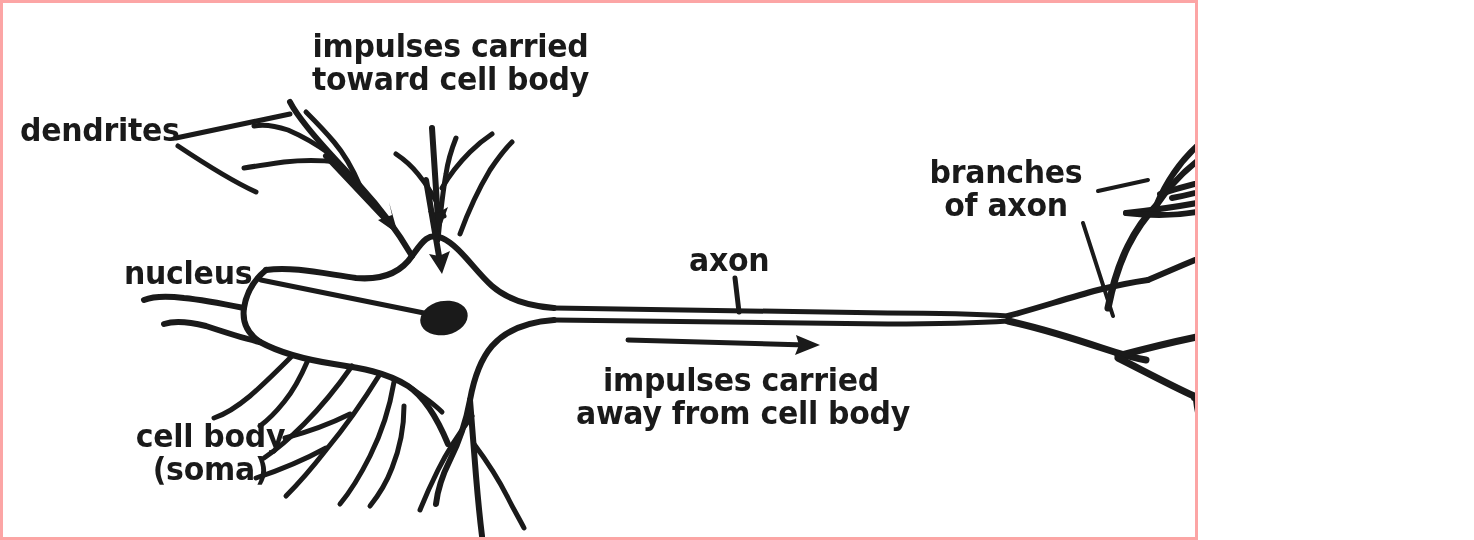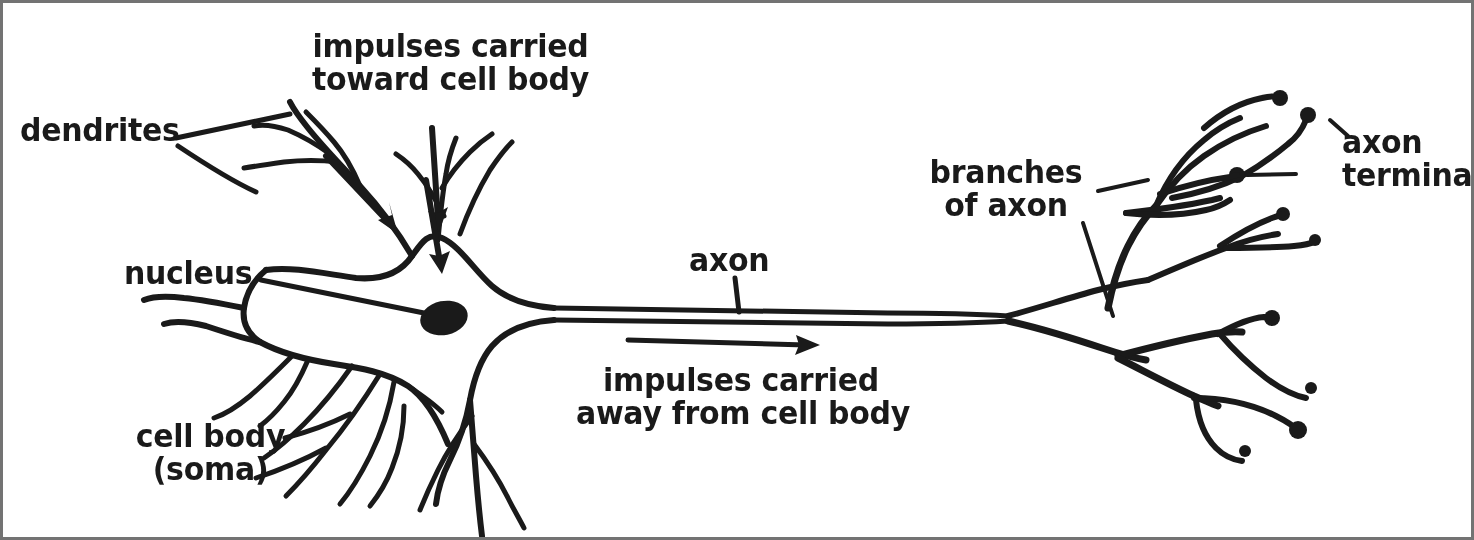--- a/index.html
+++ b/index.html
@@ -5,25 +5,25 @@
   html, body {
     margin: 0;
     padding: 0;
     background: #ffffff;
   }
   body {
     font-family: "DejaVu Sans", sans-serif;
   }
   #figure-frame {
     position: relative;
-    width: 1474px;
+    width: 1198px;
     height: 540px;
     background: #ffffff;
     box-sizing: border-box;
-    border: 3px solid #737373;
+    border: 3px solid #fca5a5;
     overflow: hidden;
   }
   #figure-inner {
     position: absolute;
     left: 4px;
     top: 4px;
     width: 1464px;
     height: 530px;
     background: #ffffff;
     box-sizing: border-box;

